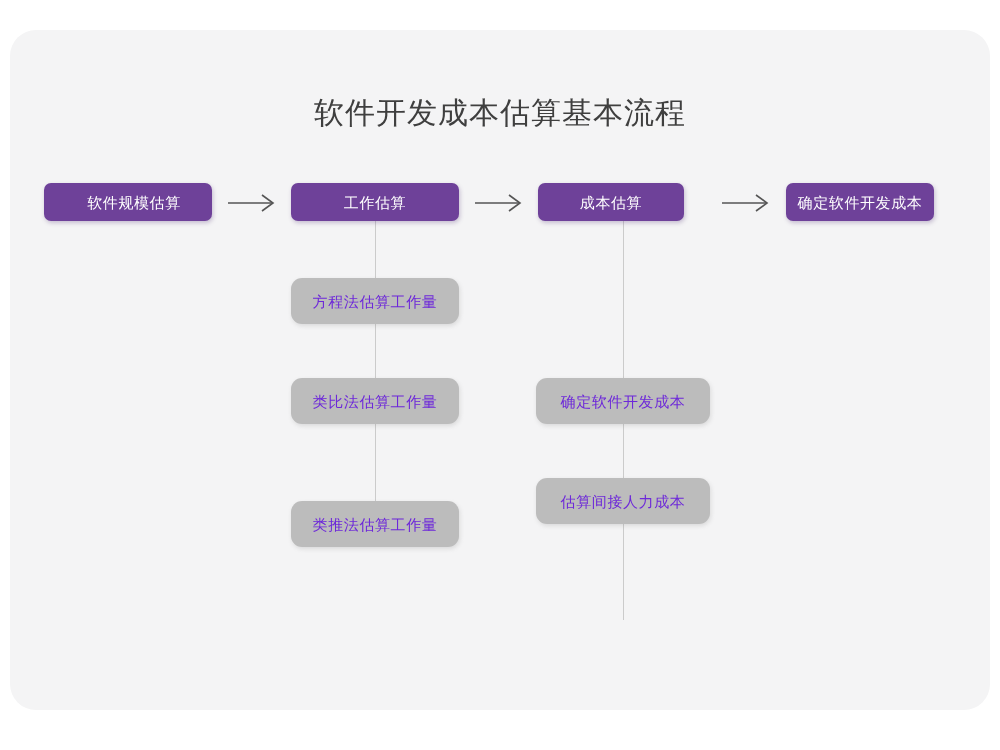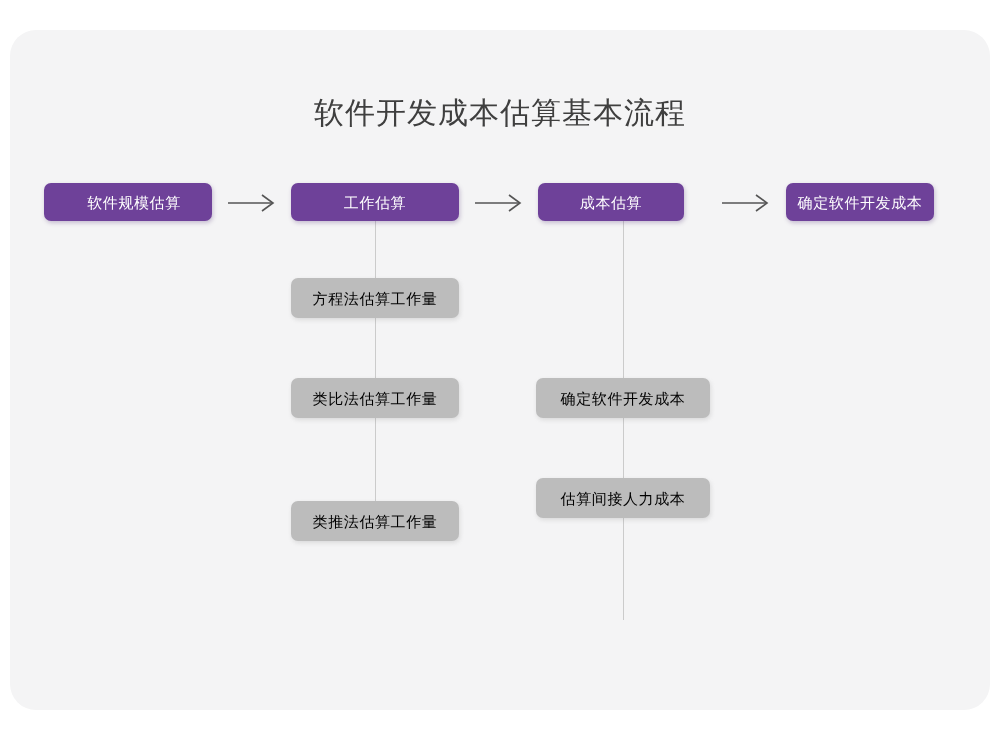--- a/index.html
+++ b/index.html
@@ -66,23 +66,24 @@
 
   .node.primary {
     background: #6e4199;
     color: #ffffff;
     height: 38px;
     box-shadow: 1px 2px 4px rgba(90, 60, 125, 0.30);
   }
 
   .node.secondary {
     background: #bcbcbc;
-    color: #000000;
-    height: 40px;
+    color: #6d28d9;
+    height: 46px;
     box-shadow: 1px 2px 4px rgba(130, 130, 130, 0.22);
+    border-radius: 11px;
   }
 
   
   .arrow {
     position: absolute;
     height: 26px;
     width: 54px;
     top: 190px;
   }
   .arrow svg { display: block; }

